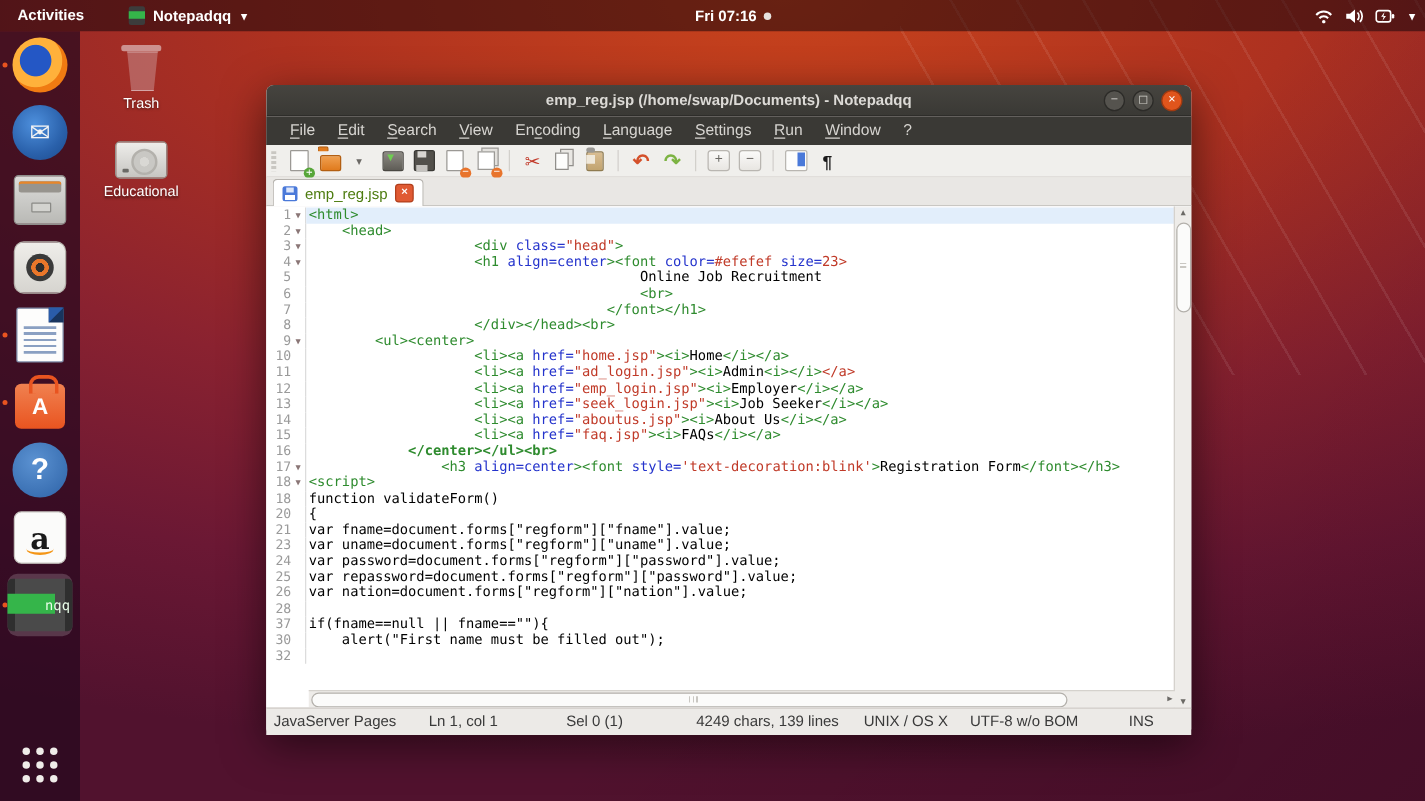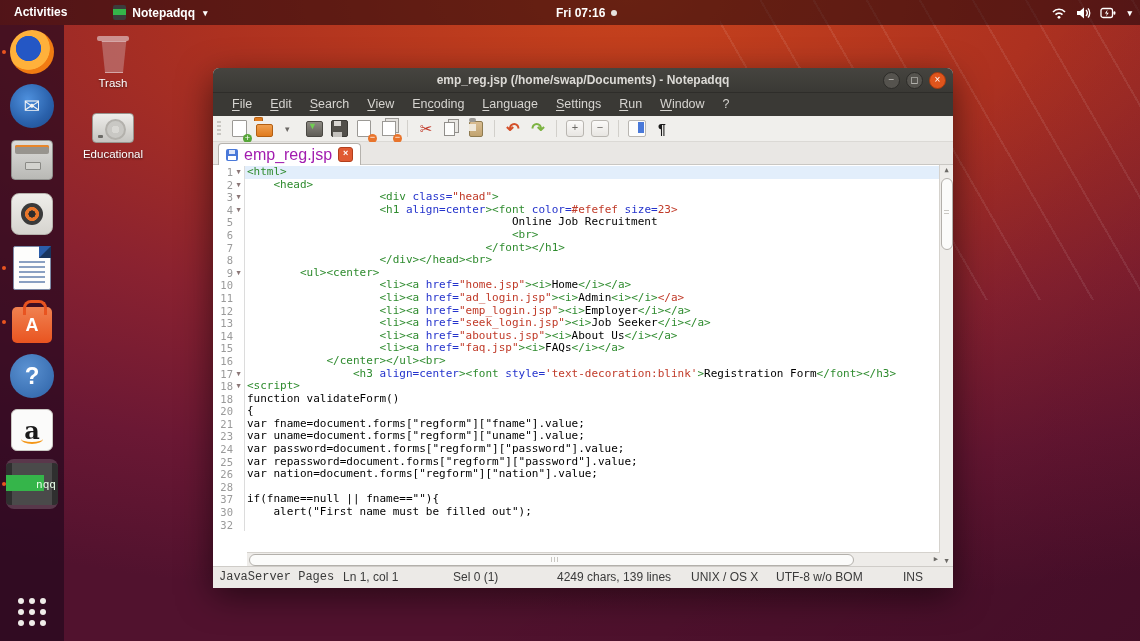--- a/index.html
+++ b/index.html
@@ -11,21 +11,21 @@
     background:
       linear-gradient(135deg, rgba(0,0,0,0) 60%, rgba(30,0,20,.25) 100%),
       radial-gradient(130% 95% at 55% 0%, #c8431c 0%, #ad3120 28%, #8a2230 55%, #6b1834 78%, #51122e 100%);}
   .desktop .pattern{position:absolute;right:0;top:0;width:420px;height:300px;opacity:.08;
     background:repeating-linear-gradient(60deg,#fff 0 2px,transparent 2px 46px);}
 
   
   .topbar{position:absolute;left:0;top:0;width:1140px;height:25px;background:rgba(16,2,9,.52);
     color:#fff;font-size:12px;font-weight:bold;display:flex;align-items:center;z-index:50;}
   .tb-activities{padding:11px 14px;height:25px;line-height:25px;cursor:default;}
-  .tb-app{display:flex;align-items:center;gap:6px;margin-left:32px;height:25px;}
+  .tb-app{display:flex;align-items:center;gap:6px;margin-left:22px;height:25px;}
   .tb-app-ico{width:13px;height:15px;background:#3c3c3c;border-radius:2px;position:relative;}
   .tb-app-ico::before{content:"";position:absolute;left:0;top:4px;width:13px;height:6px;background:#35b54a;}
   .tb-caret{font-size:9px;margin-left:2px;}
   .tb-clock{position:absolute;left:50%;transform:translateX(-14px);display:flex;align-items:center;gap:6px;}
   .tb-dot{width:6px;height:6px;border-radius:50%;background:#e6e2de;}
   .tb-right{position:absolute;right:8px;top:0;height:25px;display:flex;align-items:center;gap:9px;}
   .tb-right svg{display:block;}
 
   
   .dock{position:absolute;left:0;top:25px;width:64px;height:616px;background:rgba(38,9,31,.72);z-index:40;}
@@ -134,21 +134,21 @@
   .i-word-wrap{width:17px;height:15px;background:#fdfdfc;border:1px solid #b9b6b1;border-radius:2px;}
   .i-word-wrap::after{content:"";position:absolute;right:2px;top:2px;width:6px;height:11px;background:#4a79d9;}
   .i-show-all-chars{color:#1a1a1a;font-size:14px;font-weight:bold;}
 
   .tabbar{height:22px;background:#e9e7e4;border-bottom:1px solid #c9c7c3;position:relative;}
   .tab{position:absolute;left:5px;top:1px;height:21px;background:#fff;border:1px solid #b5b2ad;border-bottom:none;
     border-radius:4px 4px 0 0;display:flex;align-items:center;gap:6px;padding:0 7px;}
   .tab-floppy{width:12px;height:12px;background:#4a79d9;border-radius:2px;position:relative;}
   .tab-floppy::before{content:"";position:absolute;left:3px;top:1px;width:6px;height:4px;background:#dce6fb;}
   .tab-floppy::after{content:"";position:absolute;left:2px;bottom:1px;width:8px;height:4px;background:#fff;}
-  .tab-label{font-size:16px;color:#a21caf;}
+  .tab-label{font-size:12px;color:#4d7c0f;}
   .tab-close{width:13px;height:13px;background:#e05a33;border:1px solid #b23f1c;border-radius:3px;
     color:#fff;font-size:9px;line-height:11px;text-align:center;font-weight:bold;}
 
   
   .editor{position:relative;height:401px;background:#fff;overflow:hidden;
     font-family:"DejaVu Sans Mono","Liberation Mono",monospace;font-size:11px;}
   .code-area{position:absolute;left:0;top:1px;right:13px;bottom:0;}
   .crow{display:flex;height:12.6px;line-height:12.6px;white-space:pre;}
   .lnum{width:20px;text-align:right;color:#9a9a9a;flex:none;font-size:10.5px;}
   .foldc{width:11px;flex:none;color:#8a7676;font-size:7px;text-align:center;border-right:1px solid #dcdcdc;line-height:12px;}
@@ -163,21 +163,21 @@
   .hscroll{position:absolute;left:34px;right:13px;bottom:0;height:13px;background:#eeece9;border-top:1px solid #d5d2cd;}
   .hthumb{position:absolute;left:2px;top:1px;width:87%;height:10px;background:#fbfbfa;border:1px solid #b3b0ab;border-radius:6px;}
   .hthumb::after{content:"";position:absolute;top:2px;left:50%;width:8px;height:5px;
     background:repeating-linear-gradient(90deg,#c9c7c2 0 1px, transparent 1px 3px);}
   .harrow{position:absolute;right:2px;top:2px;font-size:7px;color:#6b6965;}
 
   
   .statusbar{position:relative;height:21px;background:#eceae7;border-top:1px solid #cfccc8;
     font-size:12px;color:#3a3a3a;}
   .statusbar span{position:absolute;top:3px;white-space:nowrap;}
-  .st-language{left:6px;font-family:Liberation Mono, monospace;} .st-cursor{left:130px;} .st-selection{left:240px;}
+  .st-language{left:6px;} .st-cursor{left:130px;} .st-selection{left:240px;}
   .st-stats{left:344px;} .st-eol{left:478px;} .st-encoding{left:563px;} .st-mode{left:690px;}
 </style>
 </head>
 <body>
 
 <div class="desktop">
   <div class="pattern"></div>
 </div>
 
 <div class="topbar">
@@ -395,21 +395,21 @@
         <div class="crow"><span class="lnum">6</span><span class="foldc"></span><span class="ctext"><span style="color: rgb(0, 0, 0);">                                        </span><span style="color: rgb(46, 139, 46);">&lt;br&gt;</span></span></div>
         <div class="crow"><span class="lnum">7</span><span class="foldc"></span><span class="ctext"><span style="color: rgb(0, 0, 0);">                                    </span><span style="color: rgb(46, 139, 46);">&lt;/font&gt;&lt;/h1&gt;</span></span></div>
         <div class="crow"><span class="lnum">8</span><span class="foldc"></span><span class="ctext"><span style="color: rgb(0, 0, 0);">                    </span><span style="color: rgb(46, 139, 46);">&lt;/div&gt;&lt;/head&gt;&lt;br&gt;</span></span></div>
         <div class="crow"><span class="lnum">9</span><span class="foldc">▼</span><span class="ctext"><span style="color: rgb(0, 0, 0);">        </span><span style="color: rgb(46, 139, 46);">&lt;ul&gt;&lt;center&gt;</span></span></div>
         <div class="crow"><span class="lnum">10</span><span class="foldc"></span><span class="ctext"><span style="color: rgb(0, 0, 0);">                    </span><span style="color: rgb(46, 139, 46);">&lt;li&gt;&lt;a </span><span style="color: rgb(36, 51, 204);">href=</span><span style="color: rgb(192, 58, 40);">"home.jsp"</span><span style="color: rgb(46, 139, 46);">&gt;&lt;i&gt;</span><span style="color: rgb(0, 0, 0);">Home</span><span style="color: rgb(46, 139, 46);">&lt;/i&gt;&lt;/a&gt;</span></span></div>
         <div class="crow"><span class="lnum">11</span><span class="foldc"></span><span class="ctext"><span style="color: rgb(0, 0, 0);">                    </span><span style="color: rgb(46, 139, 46);">&lt;li&gt;&lt;a </span><span style="color: rgb(36, 51, 204);">href=</span><span style="color: rgb(192, 58, 40);">"ad_login.jsp"</span><span style="color: rgb(46, 139, 46);">&gt;&lt;i&gt;</span><span style="color: rgb(0, 0, 0);">Admin</span><span style="color: rgb(46, 139, 46);">&lt;i&gt;&lt;/i&gt;</span><span style="color: rgb(192, 58, 40);">&lt;/a&gt;</span></span></div>
         <div class="crow"><span class="lnum">12</span><span class="foldc"></span><span class="ctext"><span style="color: rgb(0, 0, 0);">                    </span><span style="color: rgb(46, 139, 46);">&lt;li&gt;&lt;a </span><span style="color: rgb(36, 51, 204);">href=</span><span style="color: rgb(192, 58, 40);">"emp_login.jsp"</span><span style="color: rgb(46, 139, 46);">&gt;&lt;i&gt;</span><span style="color: rgb(0, 0, 0);">Employer</span><span style="color: rgb(46, 139, 46);">&lt;/i&gt;&lt;/a&gt;</span></span></div>
         <div class="crow"><span class="lnum">13</span><span class="foldc"></span><span class="ctext"><span style="color: rgb(0, 0, 0);">                    </span><span style="color: rgb(46, 139, 46);">&lt;li&gt;&lt;a </span><span style="color: rgb(36, 51, 204);">href=</span><span style="color: rgb(192, 58, 40);">"seek_login.jsp"</span><span style="color: rgb(46, 139, 46);">&gt;&lt;i&gt;</span><span style="color: rgb(0, 0, 0);">Job Seeker</span><span style="color: rgb(46, 139, 46);">&lt;/i&gt;&lt;/a&gt;</span></span></div>
         <div class="crow"><span class="lnum">14</span><span class="foldc"></span><span class="ctext"><span style="color: rgb(0, 0, 0);">                    </span><span style="color: rgb(46, 139, 46);">&lt;li&gt;&lt;a </span><span style="color: rgb(36, 51, 204);">href=</span><span style="color: rgb(192, 58, 40);">"aboutus.jsp"</span><span style="color: rgb(46, 139, 46);">&gt;&lt;i&gt;</span><span style="color: rgb(0, 0, 0);">About Us</span><span style="color: rgb(46, 139, 46);">&lt;/i&gt;&lt;/a&gt;</span></span></div>
         <div class="crow"><span class="lnum">15</span><span class="foldc"></span><span class="ctext"><span style="color: rgb(0, 0, 0);">                    </span><span style="color: rgb(46, 139, 46);">&lt;li&gt;&lt;a </span><span style="color: rgb(36, 51, 204);">href=</span><span style="color: rgb(192, 58, 40);">"faq.jsp"</span><span style="color: rgb(46, 139, 46);">&gt;&lt;i&gt;</span><span style="color: rgb(0, 0, 0);">FAQs</span><span style="color: rgb(46, 139, 46);">&lt;/i&gt;&lt;/a&gt;</span></span></div>
-        <div class="crow"><span class="lnum">16</span><span class="foldc"></span><span class="ctext"><span style="color: rgb(0, 0, 0);">            </span><span style="color: rgb(46, 139, 46);">&lt;/center&gt;&lt;/ul&gt;&lt;br&gt;</span></span></div>
+        <div class="crow"><span class="lnum">16</span><span class="foldc"></span><span class="ctext"><span style="color: rgb(0, 0, 0);">            </span><span style="color: rgb(46, 139, 46); font-weight: bold;">&lt;/center&gt;&lt;/ul&gt;&lt;br&gt;</span></span></div>
         <div class="crow"><span class="lnum">17</span><span class="foldc">▼</span><span class="ctext"><span style="color: rgb(0, 0, 0);">                </span><span style="color: rgb(46, 139, 46);">&lt;h3 </span><span style="color: rgb(36, 51, 204);">align=center</span><span style="color: rgb(46, 139, 46);">&gt;&lt;font </span><span style="color: rgb(36, 51, 204);">style=</span><span style="color: rgb(192, 58, 40);">'text-decoration:blink'</span><span style="color: rgb(46, 139, 46);">&gt;</span><span style="color: rgb(0, 0, 0);">Registration Form</span><span style="color: rgb(46, 139, 46);">&lt;/font&gt;&lt;/h3&gt;</span></span></div>
         <div class="crow"><span class="lnum">18</span><span class="foldc">▼</span><span class="ctext"><span style="color: rgb(46, 139, 46);">&lt;script&gt;</span></span></div>
         <div class="crow"><span class="lnum">18</span><span class="foldc"></span><span class="ctext"><span style="color: rgb(0, 0, 0);">function validateForm()</span></span></div>
         <div class="crow"><span class="lnum">20</span><span class="foldc"></span><span class="ctext"><span style="color: rgb(0, 0, 0);">{</span></span></div>
         <div class="crow"><span class="lnum">21</span><span class="foldc"></span><span class="ctext"><span style="color: rgb(0, 0, 0);">var fname=document.forms["regform"]["fname"].value;</span></span></div>
         <div class="crow"><span class="lnum">23</span><span class="foldc"></span><span class="ctext"><span style="color: rgb(0, 0, 0);">var uname=document.forms["regform"]["uname"].value;</span></span></div>
         <div class="crow"><span class="lnum">24</span><span class="foldc"></span><span class="ctext"><span style="color: rgb(0, 0, 0);">var password=document.forms["regform"]["password"].value;</span></span></div>
         <div class="crow"><span class="lnum">25</span><span class="foldc"></span><span class="ctext"><span style="color: rgb(0, 0, 0);">var repassword=document.forms["regform"]["password"].value;</span></span></div>
         <div class="crow"><span class="lnum">26</span><span class="foldc"></span><span class="ctext"><span style="color: rgb(0, 0, 0);">var nation=document.forms["regform"]["nation"].value;</span></span></div>
         <div class="crow"><span class="lnum">28</span><span class="foldc"></span><span class="ctext"><span style="color: rgb(0, 0, 0);"></span></span></div>

